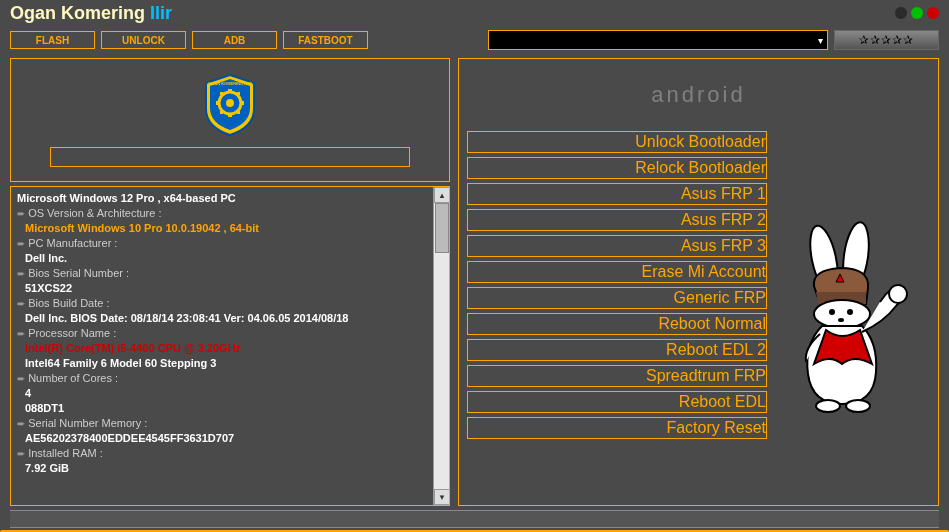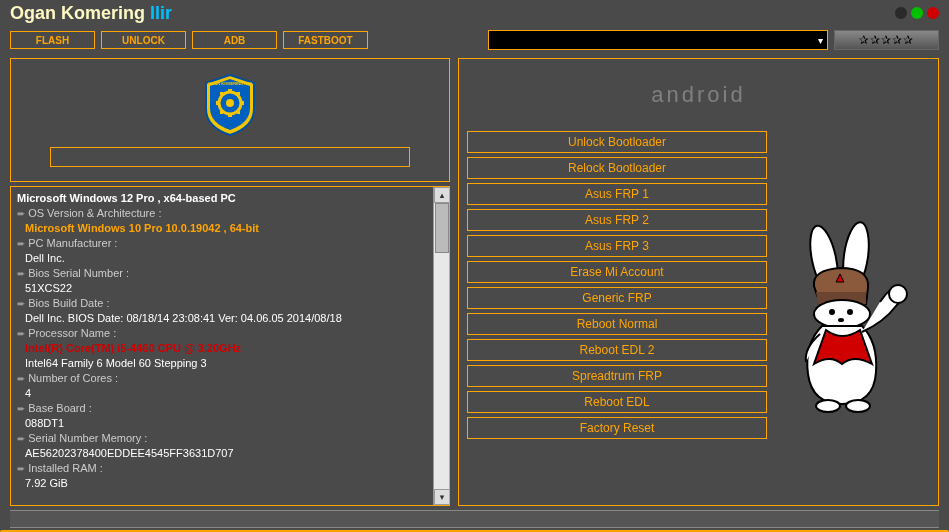--- a/index.html
+++ b/index.html
@@ -22,32 +22,32 @@
 .main{display:flex;gap:8px;padding:4px 10px;height:456px}
 .left{width:440px;display:flex;flex-direction:column;gap:4px}
 .logo-panel{border:1px solid #ffa500;height:124px;display:flex;flex-direction:column;align-items:center;justify-content:center;gap:10px;padding:8px}
 .crest{width:56px;height:64px}
 .input-bar{width:360px;height:20px;border:1px solid #ffa500;background:transparent}
 .info-panel{border:1px solid #ffa500;flex:1;background:#4a4a4a;position:relative;overflow:hidden}
 .info-content{height:100%;overflow:hidden;padding:4px 6px;color:#fff;font-size:11px;line-height:15px}
 .info-content .hdr{color:#fff;font-weight:bold}
 .info-content .lbl{color:#ccc}
 .info-content .lbl::before{content:"➨ ";color:#999;font-size:10px}
-.info-content .val{color:#fff;font-weight:normal;padding-left:8px}
+.info-content .val{color:#fff;font-weight:bold;padding-left:8px}
 .info-content .val-yellow{color:#ffa500;font-weight:bold;padding-left:8px}
 .info-content .val-red{color:#d00000;font-weight:bold;padding-left:8px}
 .scrollbar{position:absolute;right:0;top:0;width:16px;height:100%;background:#e8e8e8;border-left:1px solid #999}
 .scrollbar .sbtn{width:16px;height:16px;background:#ddd;border:1px solid #999;font-size:9px;text-align:center;line-height:14px;color:#333}
 .scrollbar .thumb{position:absolute;top:16px;width:14px;left:1px;height:50px;background:#bbb;border:1px solid #888}
 .scrollbar .sbtn.down{position:absolute;bottom:0}
 .right{flex:1;border:1px solid #ffa500;padding:8px;display:flex;flex-direction:column}
 .android-logo{height:56px;display:flex;align-items:center;justify-content:center;color:#808080;font-size:22px;letter-spacing:3px;font-weight:300;font-family:sans-serif}
 .right-body{flex:1;display:flex;gap:10px;padding-top:8px}
 .action-list{width:300px;display:flex;flex-direction:column;gap:4px}
-.action-btn{height:22px;border:1px solid #ffa500;background:transparent;color:#ffa500;font-size:12px;text-align:center;padding-left:0;cursor:pointer;line-height:20px}
+.action-btn{height:22px;border:1px solid #ffa500;background:transparent;color:#ffa500;font-size:16px;text-align:right;padding-left:0;cursor:pointer;line-height:20px}
 .bunny-area{flex:1;display:flex;align-items:center;justify-content:center}
 .bunny{width:140px;height:200px}
 .footer{height:18px;border-top:1px solid #888;border-bottom:1px solid #888;background:#555;margin:0 10px}
 .footer2{height:4px;background:#ffa500;margin-top:2px;border-radius:2px 2px 0 0}
 .footer2-wrap{position:relative;height:8px}
 </style>
 </head>
 <body>
 
 <div class="titlebar">
@@ -104,21 +104,20 @@
           <div class="val">Dell Inc.</div>
           <div class="lbl">Bios Serial Number :</div>
           <div class="val">51XCS22</div>
           <div class="lbl">Bios Build Date :</div>
           <div class="val">Dell Inc. BIOS Date: 08/18/14 23:08:41 Ver: 04.06.05 2014/08/18</div>
           <div class="lbl">Processor Name :</div>
           <div class="val-red">Intel(R) Core(TM) i5-4460  CPU @ 3.20GHz</div>
           <div class="val">Intel64 Family 6 Model 60 Stepping 3</div>
           <div class="lbl">Number of Cores :</div>
           <div class="val">4</div>
-          <div class="lbl">Base Board :</div>
           <div class="val">088DT1</div>
           <div class="lbl">Serial Number Memory :</div>
           <div class="val">AE56202378400EDDEE4545FF3631D707</div>
           <div class="lbl">Installed RAM :</div>
           <div class="val">7.92 GiB</div>
         </div>
       <div class="scrollbar">
         <div class="sbtn">▴</div>
         <div class="thumb"></div>
         <div class="sbtn down">▾</div>

